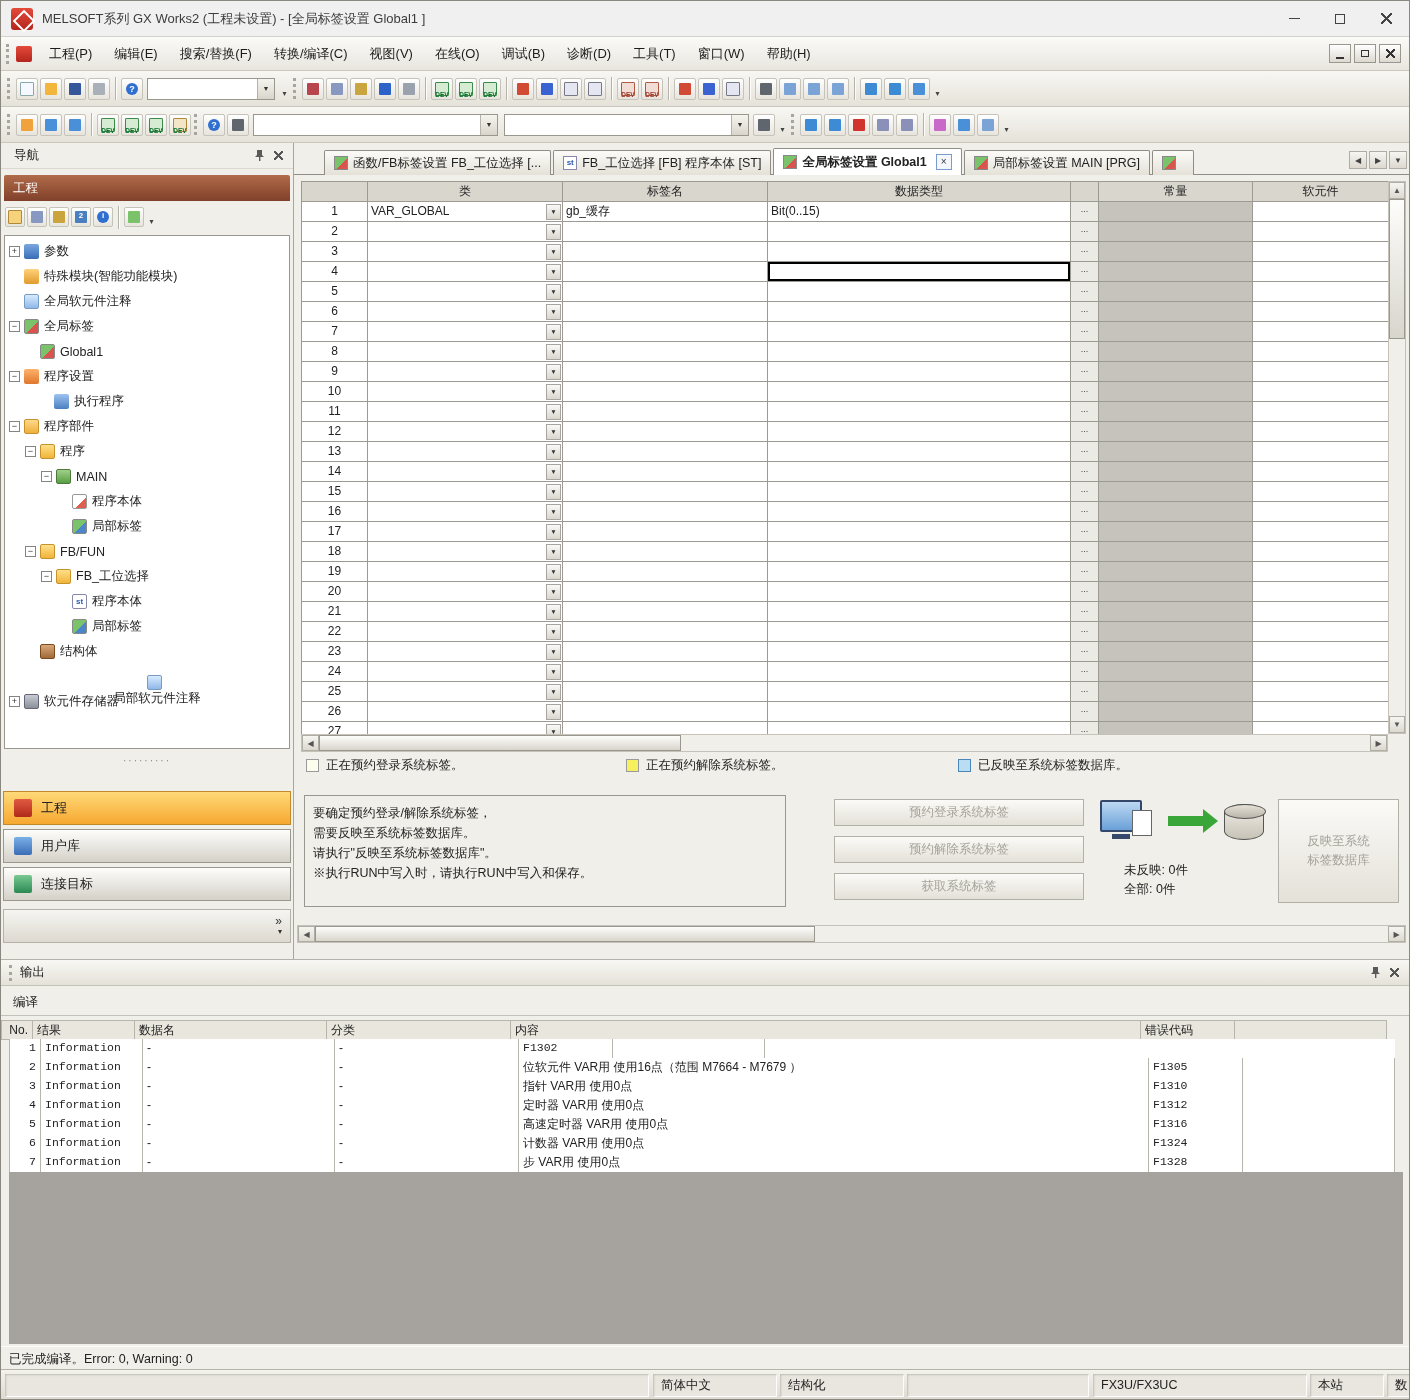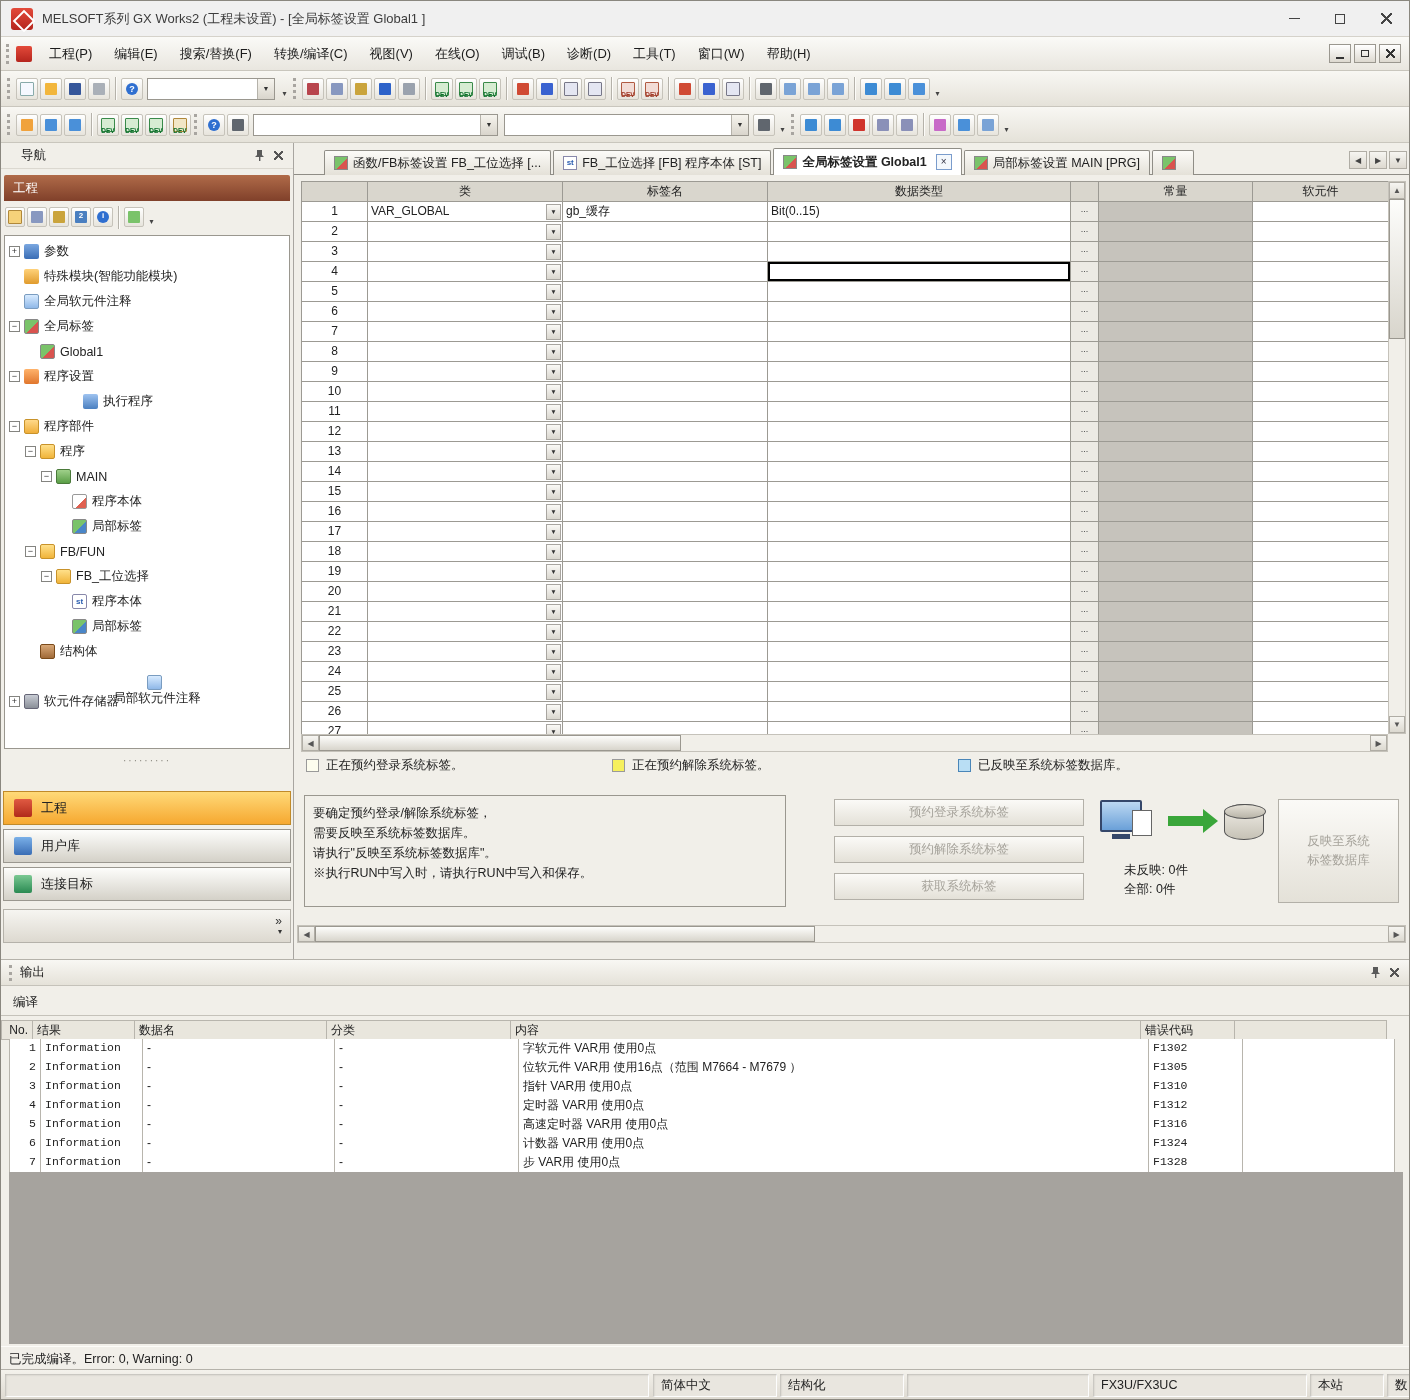--- a/index.html
+++ b/index.html
@@ -51,21 +51,21 @@
   .k-labelv{--c:#7ac36a;} .k-pagefolder{--c:#f6d27a;} .k-pagefolder::after{border:1px solid #b0883a;}
   .tb-sep { width:1px; height:23px; background:#b5b2aa; margin:0 4px; box-shadow:1px 0 0 #fdfcf9; flex:none; }
   .tb-grip { width:4px; height:21px; margin:0 4px 0 2px; border-left:3px dotted #a8a5a0; flex:none; }
   .tb-ovf { width:13px; height:22px; font-size:8px; color:#444; display:flex; align-items:flex-end; justify-content:center; padding-bottom:2px; flex:none; }
   .tb-combo { height:22px; width:128px; margin:0 3px; background:#fff; border:1px solid #9a978f; display:flex; align-items:center; justify-content:space-between; padding-left:5px; flex:none; }
   .tb-combo.wide { width:245px; }
   .tb-combo-a { width:17px; height:100%; background:linear-gradient(#f6f4ee,#d9d5cc); border-left:1px solid #b5b2aa; font-size:7px; color:#333; display:flex; align-items:center; justify-content:center; }
 
   
   .navpanel { position:absolute; left:0; top:142px; width:293px; height:816px; background:#f1efe9; border-right:1px solid #a8a5a0; }
-  .nav-title { position:absolute; left:0; top:0; width:100%; height:26px; display:flex; align-items:center; padding:0 6px 0 20px; border-bottom:1px solid #dbd8d0; }
+  .nav-title { position:absolute; left:0; top:0; width:100%; height:26px; display:flex; align-items:center; padding:0 6px 0 13px; border-bottom:1px solid #dbd8d0; }
   .nav-title-text { flex:1; }
   .hdr-pin, .hdr-x { width:17px; height:17px; display:flex; align-items:center; justify-content:center; border:1px solid transparent; margin-left:2px; }
   .xglyph { width:9px; height:9px; background:linear-gradient(45deg,transparent 42%,#555 42%,#555 58%,transparent 58%),linear-gradient(-45deg,transparent 42%,#555 42%,#555 58%,transparent 58%); }
   .proj-header { position:absolute; left:3px; top:32px; right:3px; height:26px; background:linear-gradient(var(--proj-hdr-top,#b06b49),var(--proj-hdr-bot,#80402a)); color:#fff; display:flex; align-items:center; padding-left:9px; border-radius:2px 2px 0 0; font-size:12.5px; }
   #nav-toolbar { position:absolute; left:3px; top:60px; right:3px; height:28px; display:flex; align-items:center; background:#f1efe9; }
   #nav-toolbar .tbi { width:20px; height:20px; }
   #tree { position:absolute; left:3px; top:92px; right:3px; height:514px; background:#fff; border:1px solid #9a978f; overflow:hidden; padding-top:3px; }
   .trow { height:25px; display:flex; align-items:center; white-space:nowrap; }
   .texp { width:11px; height:11px; border:1px solid #848480; background:#fff; font-size:9px; line-height:9px; text-align:center; color:#333; margin-right:4px; flex:none; }
   .texp.hid { visibility:hidden; }
@@ -127,21 +127,21 @@
   #ghscroll, #chscroll { height:18px; display:flex; }
   #ghscroll { left:7px; top:591px; width:1087px; }
   #chscroll { left:3px; top:782px; width:1109px; }
   #ghscroll .sb-btn, #chscroll .sb-btn { width:17px; height:100%; }
   #ghscroll .sb-thumb { width:362px; height:100%; }
   #chscroll .sb-thumb { width:500px; height:100%; }
   .hspacer { flex:1; }
 
   #legend { position:absolute; left:0; top:614px; width:100%; height:22px; }
   .lgd { position:absolute; top:0; display:flex; align-items:center; font-size:12.5px; }
-  .lgd0{left:12px;} .lgd1{left:318px;} .lgd2{left:664px;}
+  .lgd0{left:12px;} .lgd1{left:332px;} .lgd2{left:664px;}
   .lgsq { width:13px; height:13px; border:1px solid #888; margin-right:7px; flex:none; }
 
   #sys-info { position:absolute; left:10px; top:652px; width:482px; height:112px; border:1px solid #9a978f; padding:7px 8px; font-size:12.5px; line-height:1.6; background:#f1efe9; }
   .sysbtn { position:absolute; left:540px; width:250px; height:27px; border:1px solid #b3b0a8; background:linear-gradient(#fbfaf7,#e4e1d8); color:#a5a29a; font-size:12.5px; display:flex; align-items:center; justify-content:center; }
   .sb0{top:656px;} .sb1{top:693px;} .sb2{top:730px;}
   #sys-graphic { position:absolute; left:806px; top:653px; width:180px; height:62px; }
   .g-monitor { position:absolute; left:0; top:4px; width:42px; height:32px; border:2px solid #35476a; background:linear-gradient(#bcd8f2,#6aa0d8); border-radius:2px; }
   .g-stand { position:absolute; left:12px; top:38px; width:18px; height:5px; background:#35476a; }
   .g-page { position:absolute; left:32px; top:14px; width:20px; height:26px; background:#fff; border:1px solid #666; }
   .g-arrow { position:absolute; left:68px; top:20px; width:36px; height:10px; background:#3aa63a; }
@@ -383,21 +383,21 @@
         <div class="trow" style="padding-left: 20px;">
           <span class="texp hid"></span>
           <span class="tic tk-glabel"></span>
           <span class="tlab">Global1</span>
         </div>
         <div class="trow" style="padding-left: 4px;">
           <span class="texp">−</span>
           <span class="tic tk-progset"></span>
           <span class="tlab">程序设置</span>
         </div>
-        <div class="trow" style="padding-left: 34px; margin-left: 29px;">
+        <div class="trow" style="padding-left: 34px;">
           <span class="texp hid"></span>
           <span class="tic tk-exec"></span>
           <span class="tlab">执行程序</span>
         </div>
         <div class="trow" style="padding-left: 4px;">
           <span class="texp">−</span>
           <span class="tic tk-pou"></span>
           <span class="tlab">程序部件</span>
         </div>
         <div class="trow" style="padding-left: 20px;">
@@ -893,21 +893,20 @@
         <div class="oc oh c4">内容</div>
         <div class="oc oh c5">错误代码</div>
         <div class="oc oh c6"></div>
       </div>
     <div id="out-body">
         <div class="orow">
           <div class="oc c0 first">1</div>
           <div class="oc c1">Information</div>
           <div class="oc c2">-</div>
           <div class="oc c3">-</div>
-          <div class="oc c4">字软元件 VAR用 使用0点</div>
           <div class="oc c5">F1302</div>
           <div class="oc c6"></div>
         </div>
         <div class="orow">
           <div class="oc c0 first">2</div>
           <div class="oc c1">Information</div>
           <div class="oc c2">-</div>
           <div class="oc c3">-</div>
           <div class="oc c4">位软元件 VAR用 使用16点（范围 M7664 - M7679 ）</div>
           <div class="oc c5">F1305</div>

